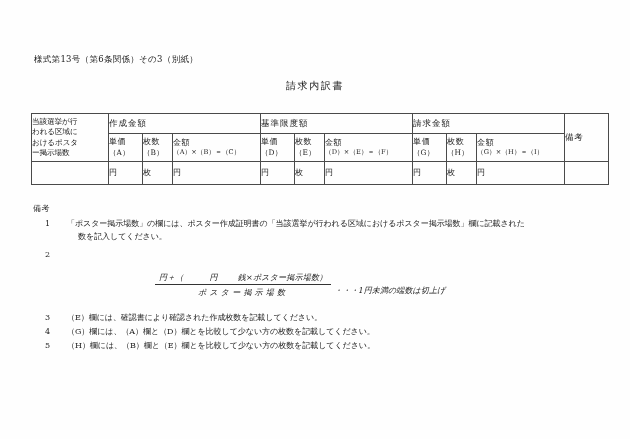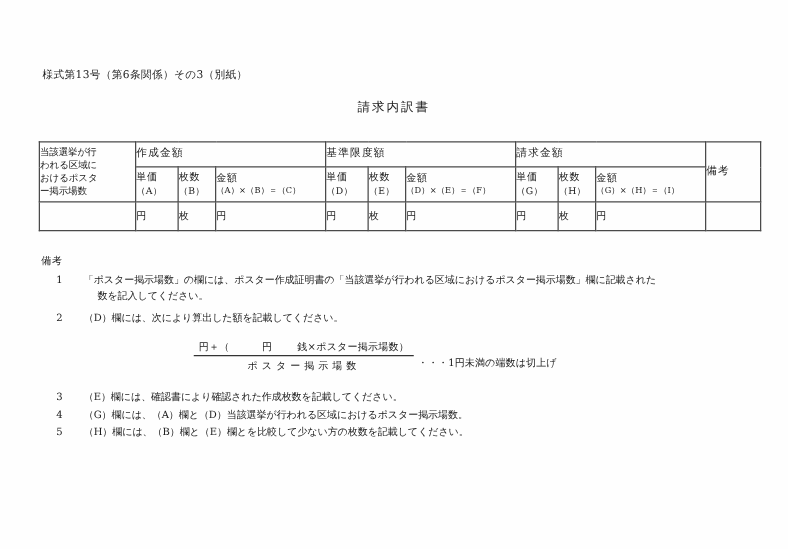--- a/index.html
+++ b/index.html
@@ -134,20 +134,21 @@
     position: absolute;
     left: 33px;
     top: 272px;
     width: 566px;
     font-size: 8px;
   }
   .frac-row {
     display: flex;
     align-items: center;
     padding-left: 122px;
+    font-style: italic;
   }
   .frac {
     display: inline-block;
     text-align: center;
   }
   .frac .numer {
     padding: 0 4px 1px 4px;
     border-bottom: 1px solid #333;
     white-space: nowrap;
     letter-spacing: 0.2px;
@@ -264,42 +265,41 @@
     <div class="notes-label">備考</div>
 
     <div class="note">
       <span class="num">1</span>
       <span>「ポスター掲示場数」の欄には、ポスター作成証明書の「当該選挙が行われる区域におけるポスター掲示場数」欄に記載された</span>
       <span class="cont">数を記入してください。</span>
     </div>
 
     <div class="note" style="margin-top:5px;">
       <span class="num">2</span>
-      <span>（D）欄には、次により算出した額を記載してください。</span>
     </div>
   </div>
 
   <div class="formula-block">
     <div class="frac-row">
       <div class="frac">
         <div class="numer"><span>円＋（</span><span class="gap-s"></span><span>円</span><span class="gap-m"></span><span>銭×ポスター掲示場数）</span></div>
         <div class="denom">ポスター掲示場数</div>
       </div>
       <div class="frac-note">・・・1円未満の端数は切上げ</div>
     </div>
   </div>
 
   <div class="notes-tail">
     <div class="note">
       <span class="num">3</span>
       <span>（E）欄には、確認書により確認された作成枚数を記載してください。</span>
     </div>
     <div class="note">
       <span class="num">4</span>
-      <span>（G）欄には、（A）欄と（D）当該選挙が行われる区域におけるポスター掲示場数。</span>
+      <span>（G）欄には、（A）欄と（D）欄とを比較して少ない方の枚数を記載してください。</span>
     </div>
     <div class="note">
       <span class="num">5</span>
       <span>（H）欄には、（B）欄と（E）欄とを比較して少ない方の枚数を記載してください。</span>
     </div>
   </div>
 
 </div>
 
 </body></html>

